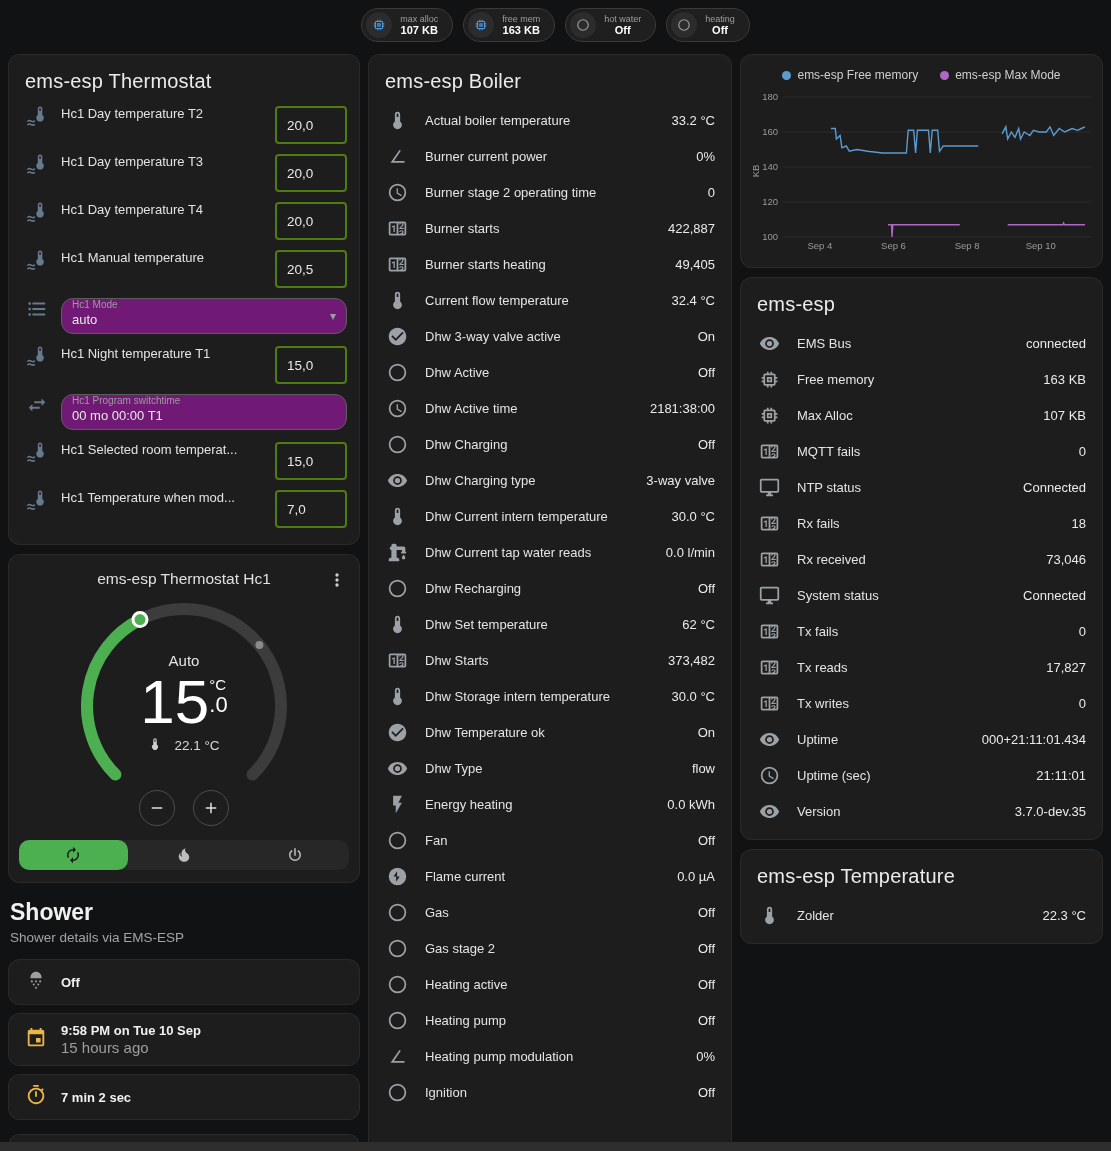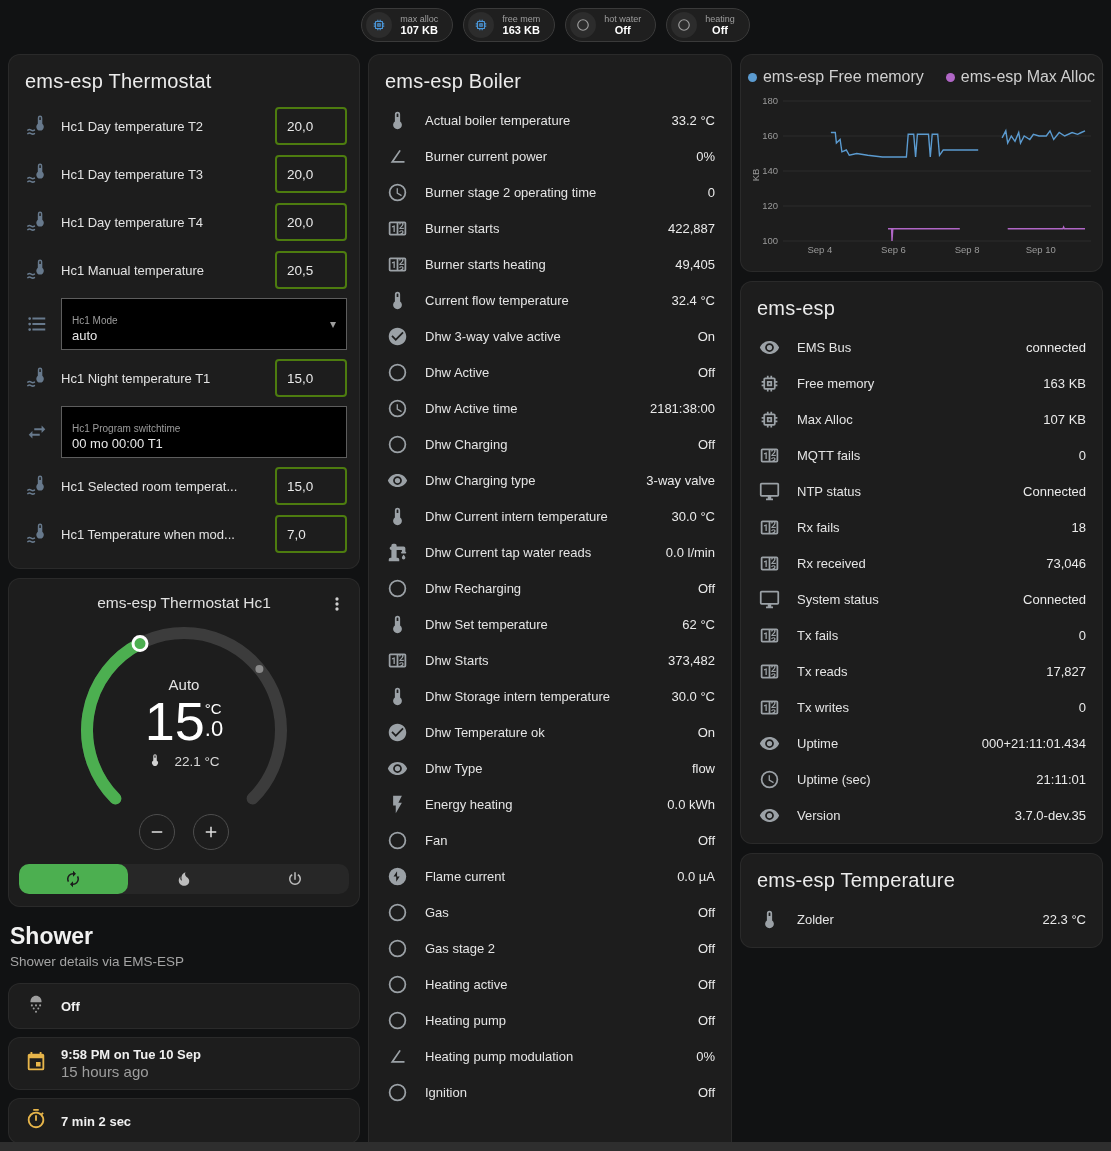--- a/index.html
+++ b/index.html
@@ -15,57 +15,57 @@
   .columns { display:grid; grid-template-columns:352px 364px 1fr; gap:8px; align-items:start; }
   .card { background:#1d1d1d; border:1px solid rgba(255,255,255,0.06); border-radius:12px; margin-bottom:9px; overflow:hidden; }
   .card-title { padding:15px 16px 9px; font-size:20px; font-weight:500; color:#ebebeb; letter-spacing:.2px; }
   
   .entity-row { display:flex; align-items:center; gap:16px; padding:0 16px; height:36px; cursor:pointer; }
   .entity-icon { width:24px; display:flex; justify-content:center; flex:0 0 24px; }
   .entity-label { flex:1; font-size:13px; color:#e4e4e4; white-space:nowrap; overflow:hidden; text-overflow:ellipsis; }
   .entity-value { font-size:13px; color:#eaeaea; white-space:nowrap;text-align:center; }
   .rows-pad { padding-bottom:10px; }
   
-  .thermo-row { display:flex; align-items:center; gap:12px; padding:4px 12px 4px 16px; min-height:48px; }
+  .thermo-row { display:flex; align-items:flex-start; gap:12px; padding:4px 12px 4px 16px; min-height:48px; }
   .t-icon { width:24px; display:flex; justify-content:center; flex:0 0 24px; }
   .t-label { flex:1; font-size:13px; color:#e2e2e2; white-space:nowrap; overflow:hidden; text-overflow:ellipsis; }
   .num-input { width:72px; height:38px; border:2px solid #4d7c0f; border-radius:4px; display:flex; align-items:center; padding-left:10px; font-size:13.5px; color:#e8e8e8; background:transparent; cursor:text; }
-  .wide-box { flex:1; position:relative; border:1px solid #5d5d5d; border-radius:0; background:#000000; padding:16px 26px 6px 10px; cursor:pointer; }
+  .wide-box { flex:1; position:relative; border:1px solid #5d5d5d; border-radius:12px; background:#701a75; padding:0 26px 6px 10px; cursor:pointer; }
   .box-label { font-size:10px; color:#9c9c9c; margin-bottom:2px; }
   .box-value { font-size:13px; color:#e8e8e8; }
   .caret { position:absolute; right:10px; top:50%; transform:translateY(-50%); color:#9e9e9e; font-size:12px; }
   
   .hc1-header { position:relative; }
   .hc1-title { text-align:center; font-size:15.5px; color:#e0e0e0; padding-top:15px; }
   .dots { position:absolute; right:8px; top:11px; background:none; border:none; padding:4px; cursor:pointer; }
   .dial-wrap { position:relative; width:230px; height:230px; margin:8px auto 0; }
   .dial-wrap svg.dial { position:absolute; left:0; top:0; }
   .dial-center { position:absolute; left:0; right:0; top:56px; display:flex; flex-direction:column; align-items:center; }
   .dial-mode { font-size:15px; color:#e3e3e3; }
   .dial-temp { display:flex; align-items:flex-start; color:#fff; margin-top:0; }
-  .big { font-size:54px; font-weight:400; line-height:1.05; }
+  .big { font-size:62px; font-weight:400; line-height:1.05; }
   .minor { display:flex; flex-direction:column; align-items:flex-start; margin-top:7px; }
   .unit { font-size:15px; }
   .dec { font-size:22px; line-height:1.1; }
   .dial-current { display:flex; align-items:center; gap:12px; font-size:13.5px; color:#d8d8d8; margin-top:3px; }
   .dial-buttons { position:absolute; left:0; right:0; bottom:0; display:flex; justify-content:center; gap:18px; }
   .round-btn { width:36px; height:36px; border-radius:50%; border:1px solid #4d4d4d; background:transparent; display:flex; align-items:center; justify-content:center; cursor:pointer; }
   .mode-row { display:flex; gap:2px; margin:14px 10px 12px; background:#272727; border-radius:10px; height:30px; }
   .mode-btn { flex:1; border:none; background:transparent; border-radius:10px; display:flex; align-items:center; justify-content:center; cursor:pointer; }
   .mode-btn.selected { background:#4caf50; }
   
   .shower-heading { font-size:23px; font-weight:700; color:#f1f1f1; margin:16px 2px 4px; }
   .shower-sub { font-size:13.5px; color:#a4a4a4; margin:0 2px 14px; }
   .shower-card { display:flex; align-items:center; gap:14px; padding:9px 16px; min-height:42px; cursor:pointer; margin-bottom:8px; }
   .shower-primary { font-size:13px; font-weight:700; color:#f0f0f0; }
   .shower-secondary { font-size:15px; color:#9e9e9e; margin-top:1px; }
   .partial-card { height:28px; display:flex; justify-content:center; padding-top:9px; margin-top:14px; }
   
   .chart-card { padding-bottom:8px; }
-  .legend { display:flex; justify-content:center; gap:22px; padding:13px 0 5px; font-size:16px; color:#cfcfcf; }
+  .legend { display:flex; justify-content:center; gap:22px; padding:13px 0 5px; font-size:12px; color:#cfcfcf; }
   .legend-item { display:flex; align-items:center; }
   .legend-dot { width:9px; height:9px; border-radius:50%; display:inline-block; margin-right:6px; }
   #chart { display:block; margin:2px 4px 0 8px; }
   
   .bottom-bar { position:absolute; left:0; right:0; bottom:0; height:9px; background:#2e2e2e; }
   .boiler-card { min-height:1105px; }
 </style>
 </head>
 <body>
 
@@ -593,21 +593,21 @@
 
     <div class="col">
       <div class="card chart-card">
         <div class="legend" id="chart-legend">
             <span class="legend-item">
               <span class="legend-dot" style="background: rgb(91, 155, 208);"></span>
               <span>ems-esp Free memory</span>
             </span>
             <span class="legend-item">
               <span class="legend-dot" style="background: rgb(176, 102, 198);"></span>
-              <span>ems-esp Max Alloc</span>
+              <span>ems-esp Max Mode</span>
             </span>
           </div>
         <svg id="chart" width="344" height="170" viewBox="0 0 344 170">
             <line x1="34" x2="342" y1="148" y2="148" stroke="#2d2d2d"></line>
             <text x="29" y="151" fill="#9a9a9a" font-size="9.5" text-anchor="end">100</text>
             <line x1="34" x2="342" y1="113" y2="113" stroke="#2d2d2d"></line>
             <text x="29" y="116" fill="#9a9a9a" font-size="9.5" text-anchor="end">120</text>
             <line x1="34" x2="342" y1="78" y2="78" stroke="#2d2d2d"></line>
             <text x="29" y="81" fill="#9a9a9a" font-size="9.5" text-anchor="end">140</text>
             <line x1="34" x2="342" y1="43" y2="43" stroke="#2d2d2d"></line>

